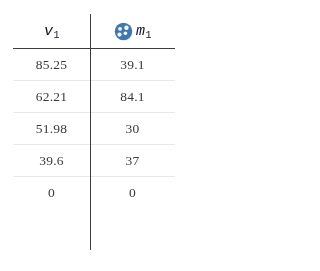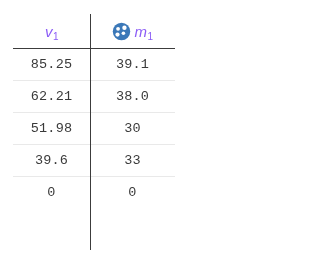--- a/index.html
+++ b/index.html
@@ -46,24 +46,24 @@
 
   .hdr-cell {
     display: flex;
     align-items: center;
     justify-content: center;
     gap: 3px;
     height: 34px;
   }
 
   .var-label {
-    font-family: Liberation Sans, sans-serif;
+    font-family: Liberation Mono, monospace;
     font-style: italic;
     font-size: 15px;
-    color: #8b5cf6;
+    color: #0f172a;
     line-height: 1;
     white-space: nowrap;
   }
   .var-label sub {
     font-style: normal;
     font-size: 10px;
     vertical-align: baseline;
     position: relative;
     top: 3px;
     left: 0.5px;
@@ -80,21 +80,20 @@
   
   tbody td {
     padding: 0;
     height: 31px;
     vertical-align: middle;
     text-align: center;
     font-size: 13.5px;
     color: #3a3a3a;
     border-bottom: 1px solid #e9e9e9;
     letter-spacing: 0.2px;
-    font-family: Liberation Mono, monospace;
   }
 
   tbody tr:last-child td {
     border-bottom: none;
   }
 
   
   .col-divider {
     position: absolute;
     left: 90px;
@@ -139,29 +138,29 @@
       </tr>
     </thead>
 
     <tbody>
       <tr>
         <td>85.25</td>
         <td>39.1</td>
       </tr>
       <tr>
         <td>62.21</td>
-        <td>38.0</td>
+        <td>84.1</td>
       </tr>
       <tr>
         <td>51.98</td>
         <td>30</td>
       </tr>
       <tr>
         <td>39.6</td>
-        <td>33</td>
+        <td>37</td>
       </tr>
       <tr>
         <td>0</td>
         <td>0</td>
       </tr>
     </tbody>
   </table>
 
   <div class="col-divider"></div>
 

